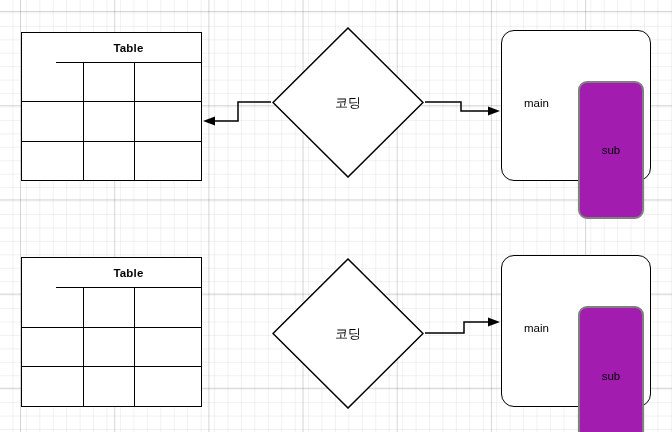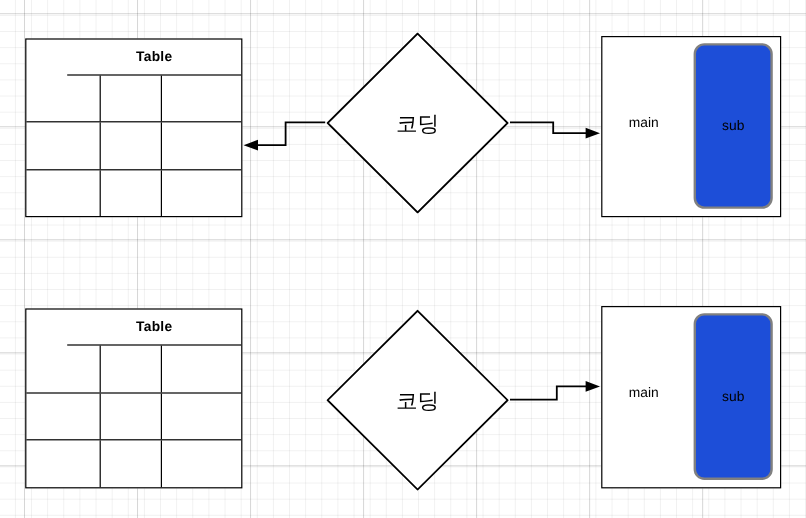--- a/index.html
+++ b/index.html
@@ -78,47 +78,48 @@
   .diamond-wrap svg { display: block; }
   .diamond-label {
     position: absolute;
     left: 0;
     top: 0;
     width: 100%;
     height: 100%;
     display: flex;
     align-items: center;
     justify-content: center;
-    font-size: 18px;
+    font-size: 13px;
     color: #000000;
   }
 
   
   .main-shape {
     position: absolute;
     box-sizing: border-box;
     background: #ffffff;
     border: 1.7px solid #000000;
-    border-radius: 0;
+    border-radius: 13px;
   }
   .main-label {
     position: absolute;
     font-size: 11.5px;
     color: #000000;
     white-space: nowrap;
   }
   .sub-shape {
     position: absolute;
     box-sizing: border-box;
-    background: #1d4ed8;
+    background: #a21caf;
     border: 2.2px solid #808080;
     border-radius: 9px;
     display: flex;
     align-items: center;
     justify-content: center;
+    margin-top: 45px;
   }
   .sub-label {
     font-size: 11.5px;
     color: #000000;
     white-space: nowrap;
   }
 
   
   .connector {
     position: absolute;

